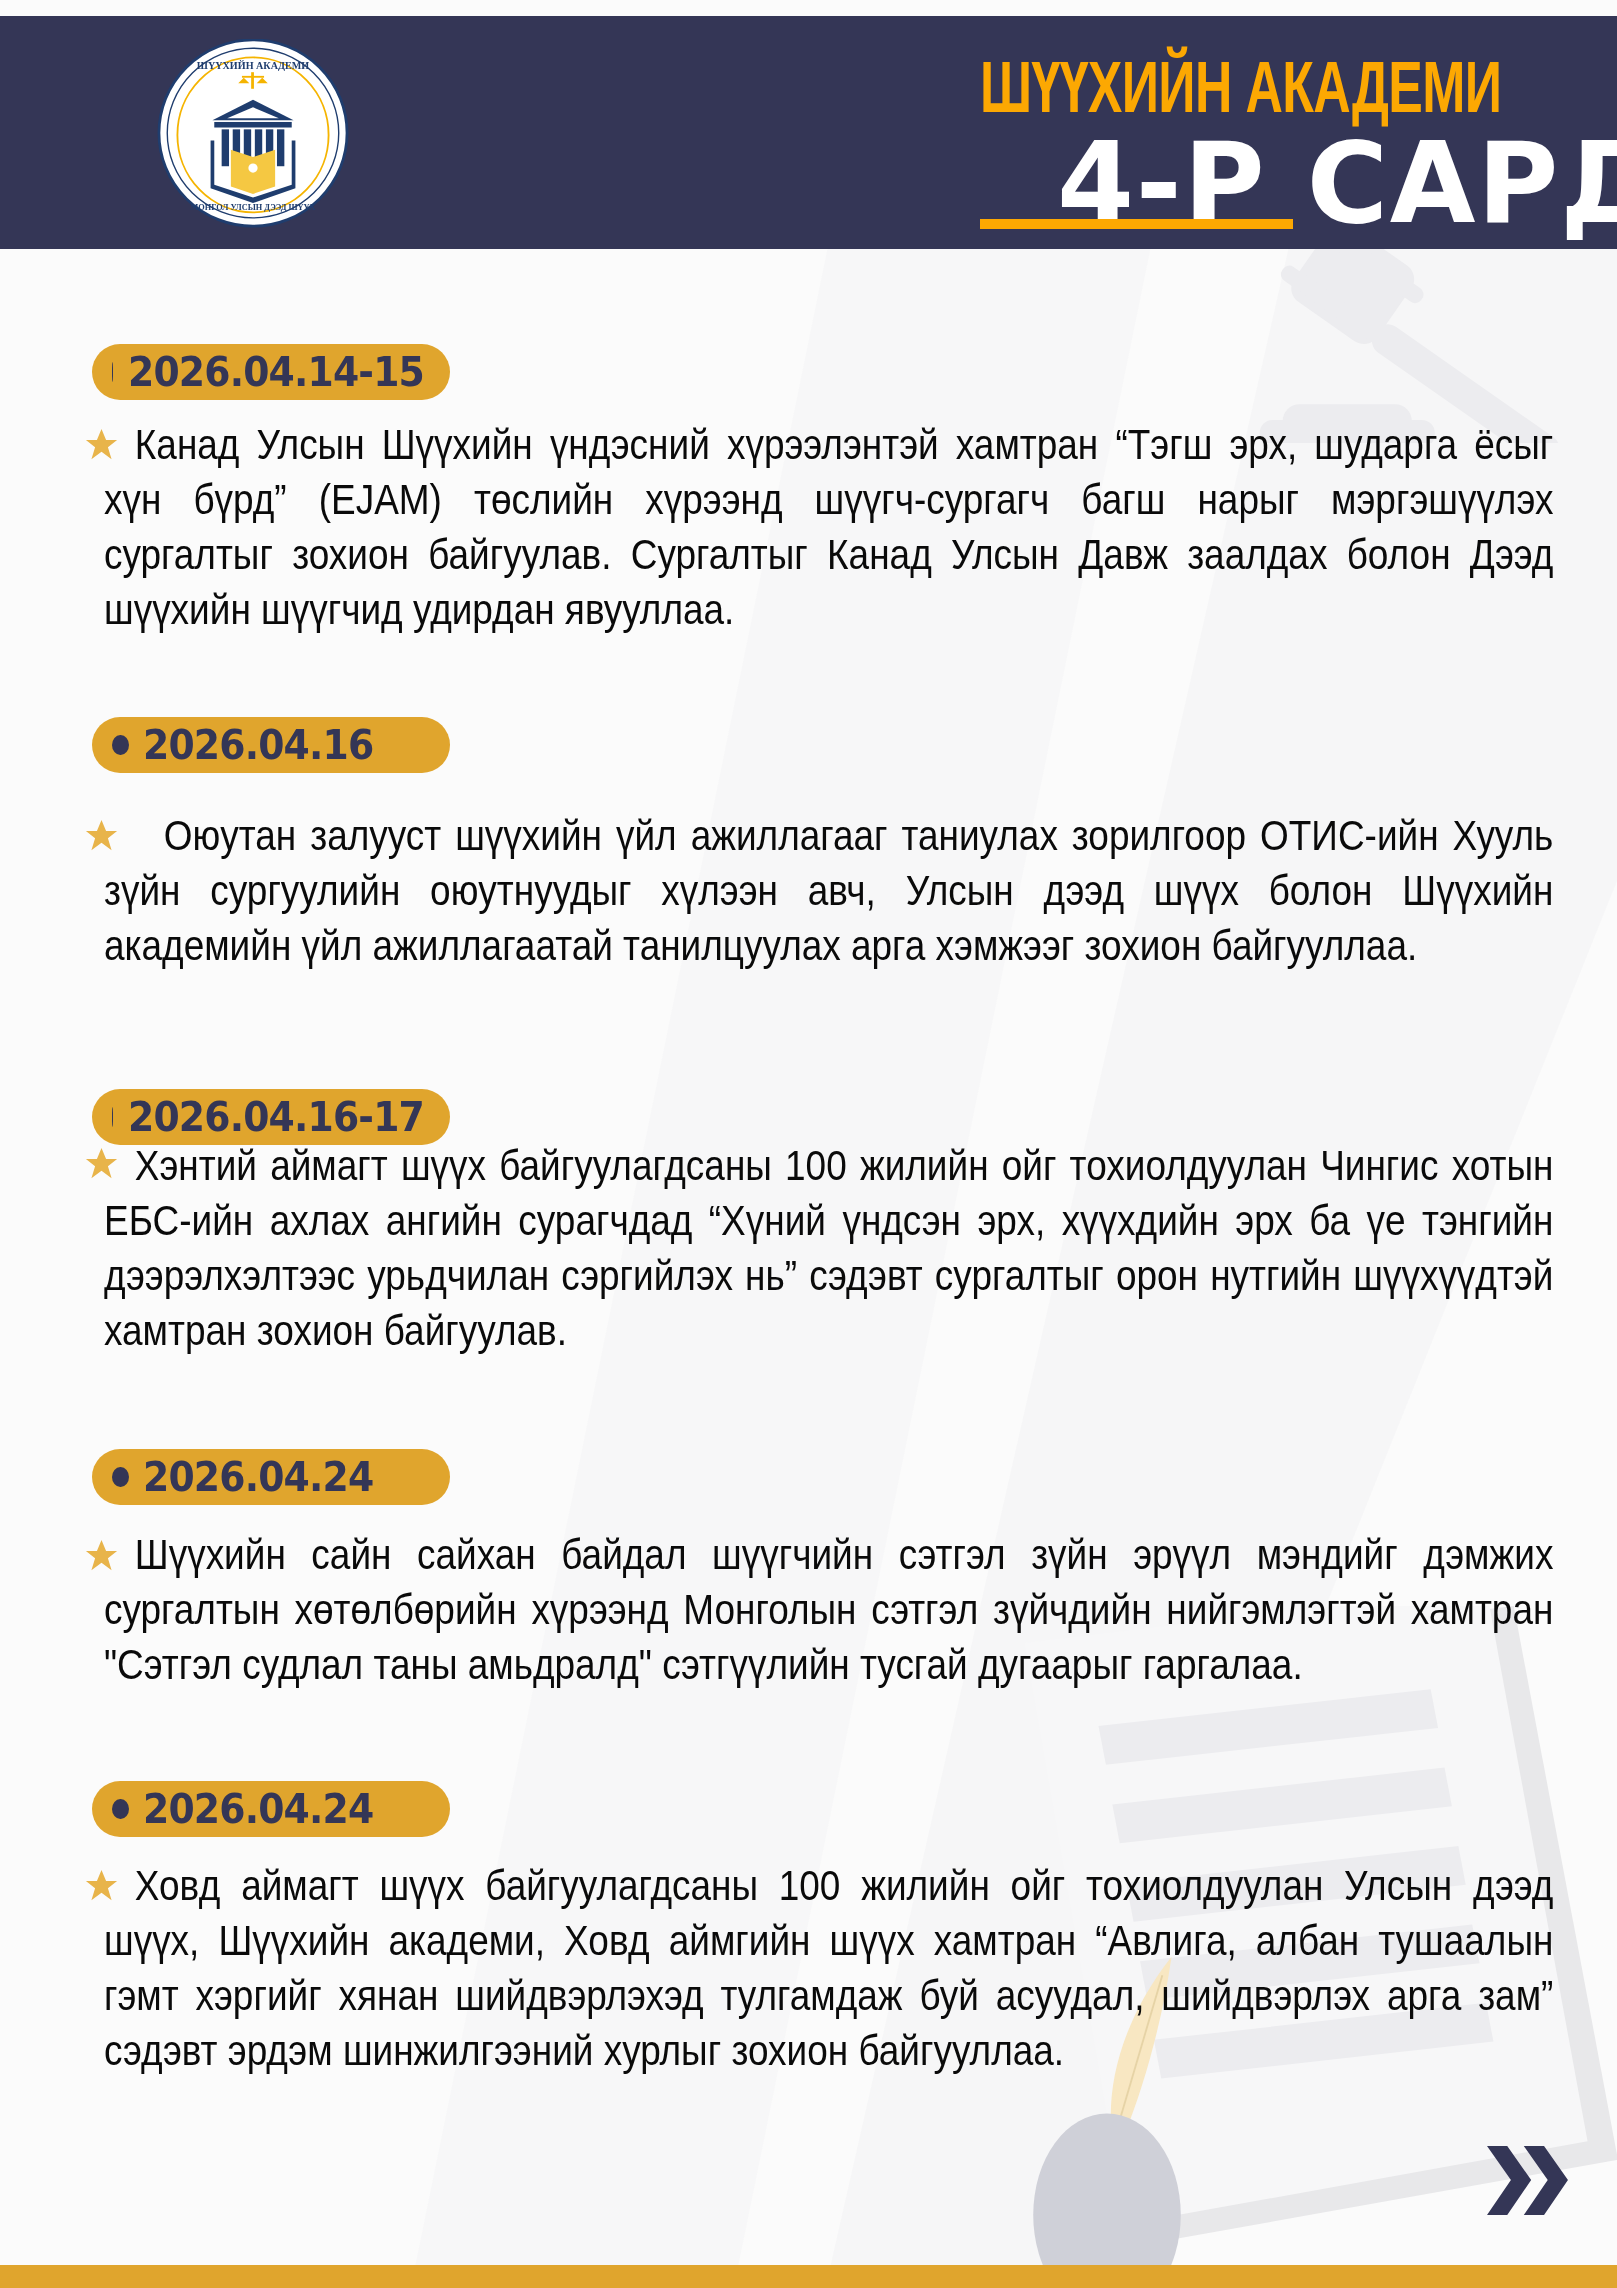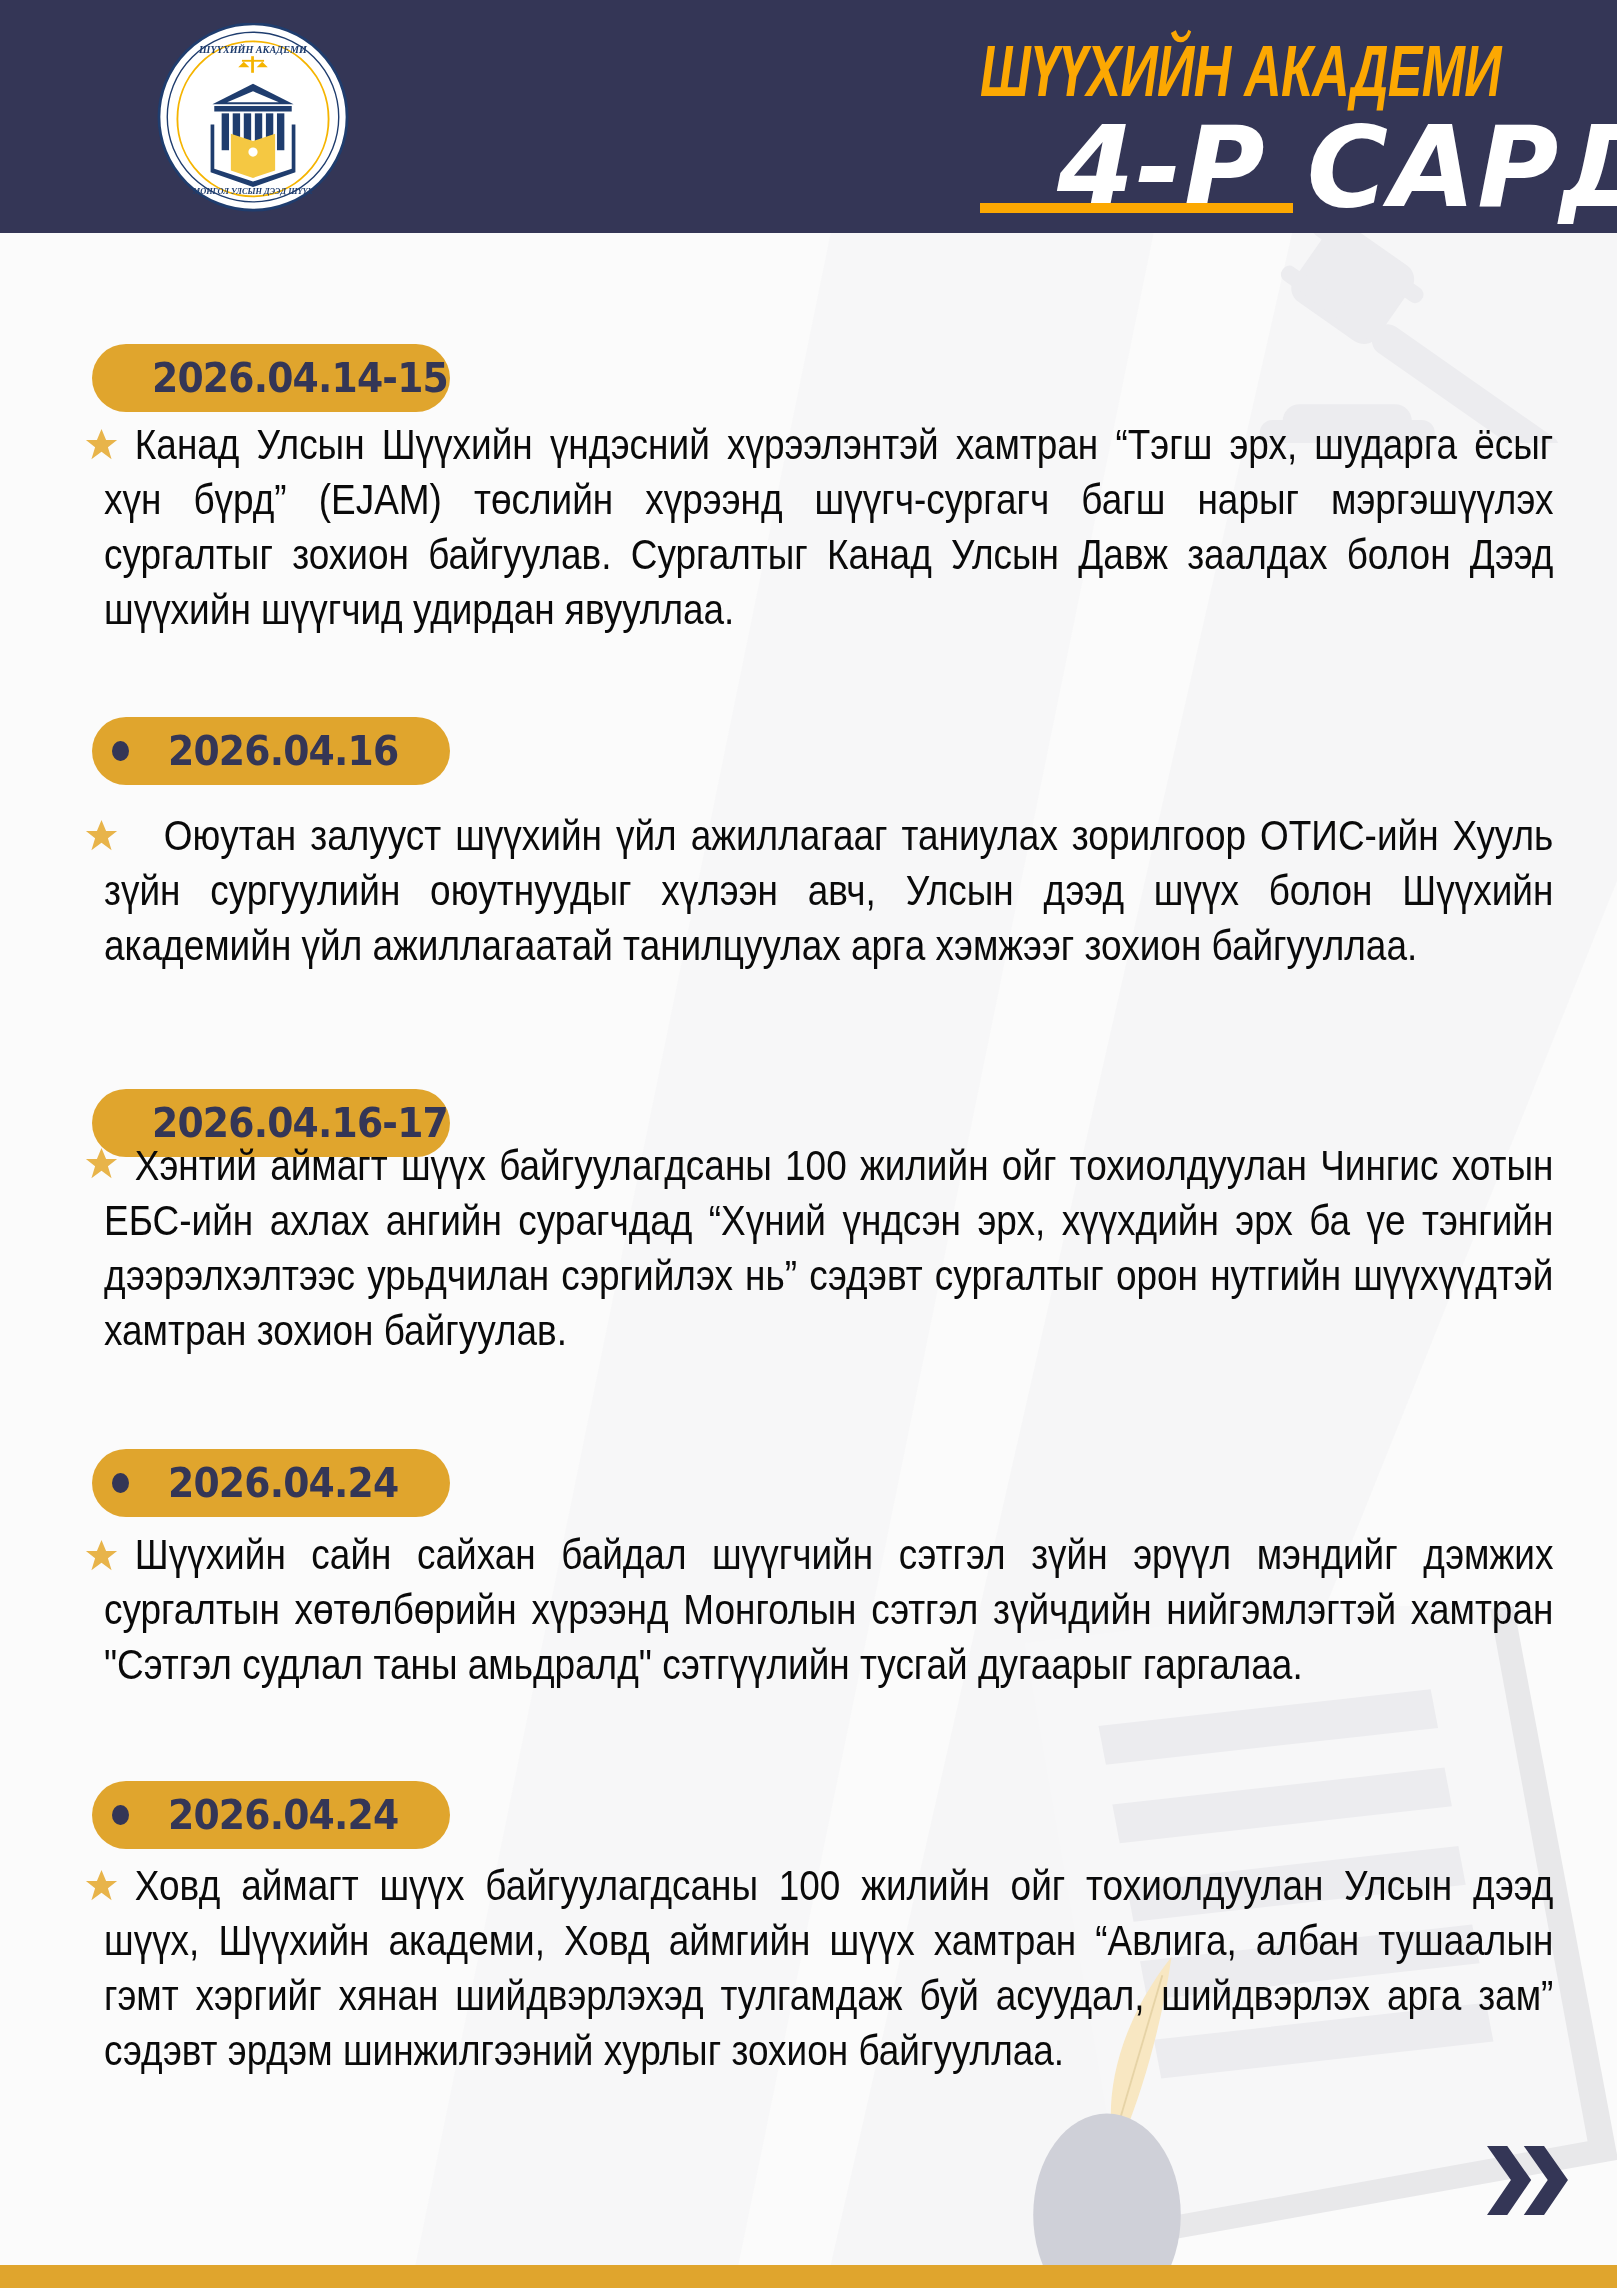--- a/index.html
+++ b/index.html
@@ -3,23 +3,22 @@
   <meta charset="utf-8">
   <style>
     html, body { margin: 0; padding: 0; }
     body {
       width: 1618px; height: 2289px; position: relative; overflow: hidden;
       background: #fbfbfb;
       font-family: "Liberation Sans", sans-serif;
     }
     .bg-shape { position: absolute; pointer-events: none; }
     .header {
-      position: absolute; left: 0; top: 0; width: 1618px; height: 233px;
+      position: absolute; left: 0; top: 16px; width: 1618px; height: 233px;
       background: #343656;
-      font-style: italic;
     }
     .logo {
       position: absolute; left: 157px; top: 23px; width: 192px; height: 189px;
     }
     .title-top {
       position: absolute; left: 980px; top: 35px;
       color: #fca802; font-family: "Liberation Sans", sans-serif; font-weight: bold;
       font-size: 72px; letter-spacing: -0.9px; line-height: 1;
       transform: scaleX(0.72); transform-origin: left top; white-space: nowrap;
     }
@@ -27,23 +26,23 @@
       position: absolute; left: 1057px; top: 111px;
       color: #ffffff; font-family: "DejaVu Sans", sans-serif; font-weight: bold;
       font-size: 113px; line-height: 1; letter-spacing: 1.8px; white-space: nowrap;
       transform: scaleX(0.98); transform-origin: left top;
     }
     .title-underline {
       position: absolute; left: 980px; top: 203px; width: 313px; height: 10px;
       background: #fca802;
     }
     .date-pill {
-      position: absolute; left: 92px; width: 358px; height: 68px;
+      position: absolute; left: 92px; width: 358px; height: 56px;
       background: #e0a52d; border-radius: 34px;
-      display: flex; align-items: center; gap: 25px;
+      display: flex; align-items: center;
     }
     .date-dot {
       width: 16.6px; height: 20px; border-radius: 50%; background: #343656;
       margin-left: 20px; margin-right: 14.8px;
     }
     .date-text {
       color: #343656; font-weight: bold; font-size: 41px;
       font-family: "DejaVu Sans", sans-serif; letter-spacing: -0.9px;
       transform: scaleX(0.92); transform-origin: left center; white-space: nowrap;
     }

